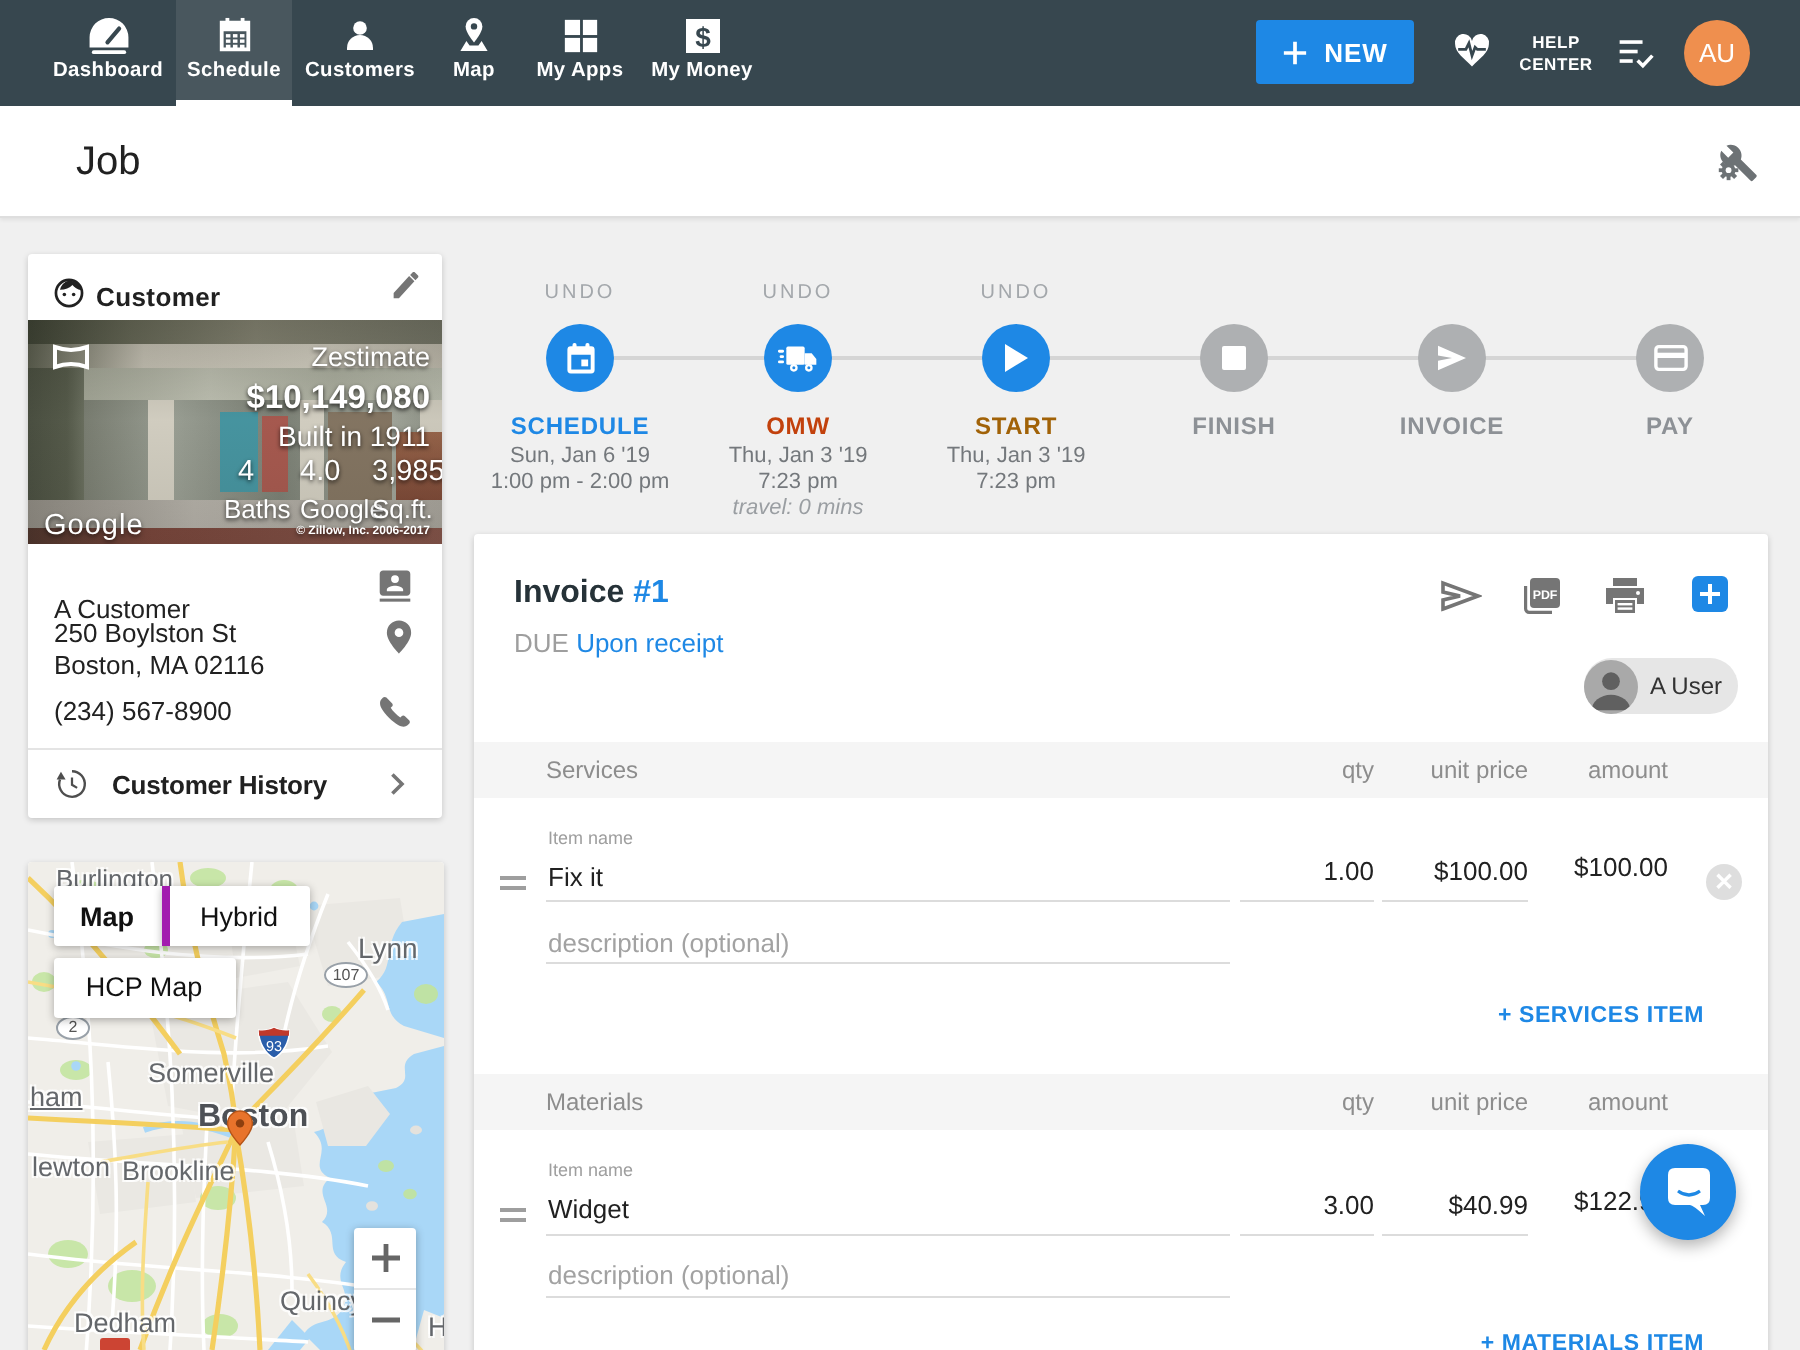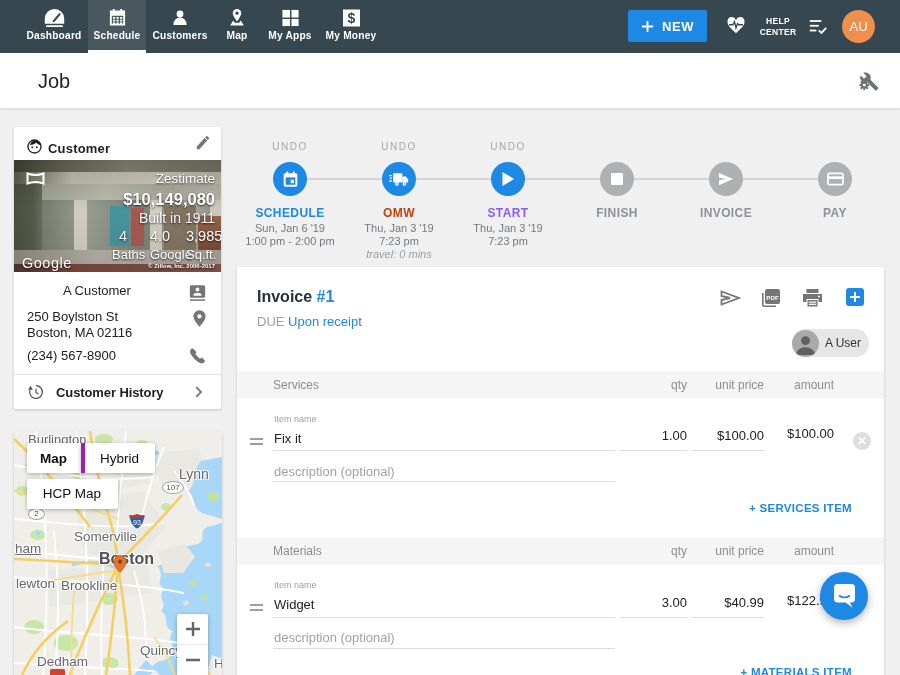--- a/index.html
+++ b/index.html
@@ -209,21 +209,21 @@
     <div class="ptxt" style="top:50px; font-size:14px;">Built in 1911</div>
     <div class="abs" style="top:68px; left:105px; color:#fff; font-size:14.5px; text-shadow:0 1px 2px rgba(0,0,0,.75);">4</div>
     <div class="abs" style="top:68px; left:136px; color:#fff; font-size:14.5px; text-shadow:0 1px 2px rgba(0,0,0,.75);">4.0</div>
     <div class="abs" style="top:68px; left:172px; color:#fff; font-size:14.5px; text-shadow:0 1px 2px rgba(0,0,0,.75);">3,985</div>
     <div class="abs" style="top:87px; left:98px; color:#fff; font-size:13px; text-shadow:0 1px 2px rgba(0,0,0,.75);">Baths</div>
     <div class="abs" style="top:87px; left:136px; color:#fff; font-size:13px; text-shadow:0 1px 2px rgba(0,0,0,.75);">Google</div>
     <div class="abs" style="top:87px; left:172px; color:#fff; font-size:13px; text-shadow:0 1px 2px rgba(0,0,0,.75);">Sq.ft.</div>
     <div class="abs" style="left:8px; top:95px; color:#fff; font-size:14.5px; letter-spacing:.5px; text-shadow:0 1px 2px rgba(0,0,0,.6);">Google</div>
     <div class="ptxt" style="top:103px; font-size:6px; font-weight:bold;">© Zillow, Inc. 2006-2017</div>
   </div>
-  <div class="crow" style="top:156px;margin-left:36px;">A Customer</div>
+  <div class="crow" style="top:170px;">A Customer</div>
   <svg class="cicon" style="top:157px;" width="17" height="17" viewBox="0 0 20 20">
       <path fill="#757575" d="M17 1.5H3c-1.1 0-2 .9-2 2v10.8c0 1.1.9 2 2 2h14c1.1 0 2-.9 2-2V3.5c0-1.1-.9-2-2-2zM10 4.2a2.3 2.3 0 1 1 0 4.6 2.3 2.3 0 0 1 0-4.6zM14.8 13.7H5.2v-.9c0-1.6 3.2-2.4 4.8-2.4s4.8.8 4.8 2.4v.9z"></path>
       <rect x="1" y="18" width="18" height="1.8" fill="#757575"></rect>
     </svg>
   <div class="crow" style="top:182px; line-height:15.5px;">250 Boylston St<br>Boston, MA 02116</div>
   <svg class="cicon" style="top:182px;" width="13" height="19" viewBox="0 0 15 19">
       <path fill="#757575" d="M7.5 0 A7 7 0 0 1 14.5 7 C14.5 12 7.5 19 7.5 19 S.5 12 .5 7 A7 7 0 0 1 7.5 0 Z M7.5 4.5 A2.5 2.5 0 1 0 7.5 9.5 A2.5 2.5 0 0 0 7.5 4.5Z"></path>
     </svg>
   <div class="crow" style="top:221px;">(234) 567-8900</div>
   <svg class="cicon" style="top:221px;" width="16" height="16" viewBox="0 0 20 20">
@@ -413,21 +413,21 @@
     </div>
   <div class="tl-circle gray" style="left:818px;">
       <svg width="17" height="14" viewBox="0 0 18 14">
         <rect x="1" y="1" width="16" height="12" rx="1.6" fill="none" stroke="#fff" stroke-width="1.8"></rect>
         <rect x="1" y="4.2" width="16" height="2.8" fill="#fff"></rect>
       </svg>
     </div>
 
   <div class="tl-label" style="left:230px; color:#1e88e5;">SCHEDULE</div>
   <div class="tl-label" style="left:339px; color:#c2410c;">OMW</div>
-  <div class="tl-label" style="left:448px; color:#8b5cf6;">START</div>
+  <div class="tl-label" style="left:448px; color:#a16207;">START</div>
   <div class="tl-label" style="left:557px; color:#8d9196;">FINISH</div>
   <div class="tl-label" style="left:666px; color:#8d9196;">INVOICE</div>
   <div class="tl-label" style="left:775px; color:#8d9196;">PAY</div>
 
   <div class="tl-sub" style="left:230px; top:222px;">Sun, Jan 6 '19<br>1:00 pm - 2:00 pm</div>
   <div class="tl-sub" style="left:339px; top:222px;">Thu, Jan 3 '19<br>7:23 pm<br><i style="color:#9a9ea2;">travel: 0 mins</i></div>
   <div class="tl-sub" style="left:448px; top:222px;">Thu, Jan 3 '19<br>7:23 pm</div>
 </div>
 
 <div class="card" id="invcard">

